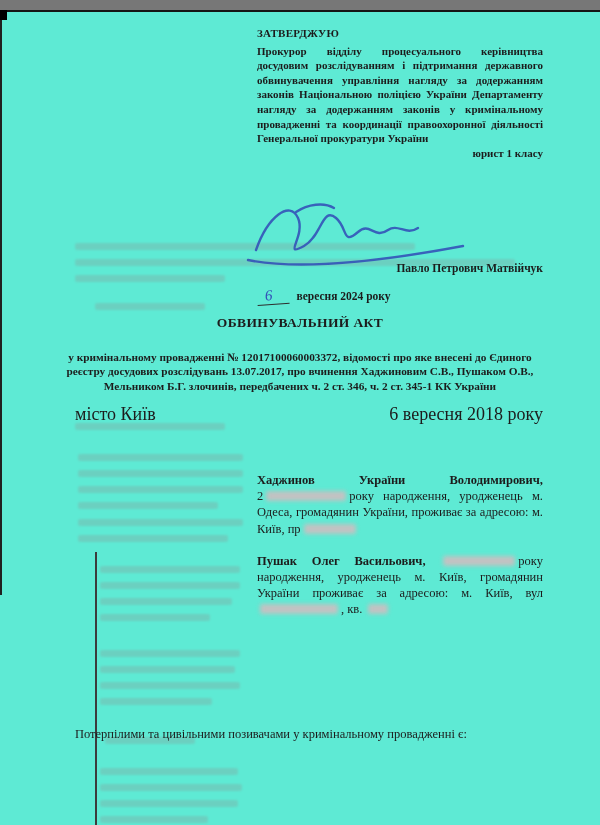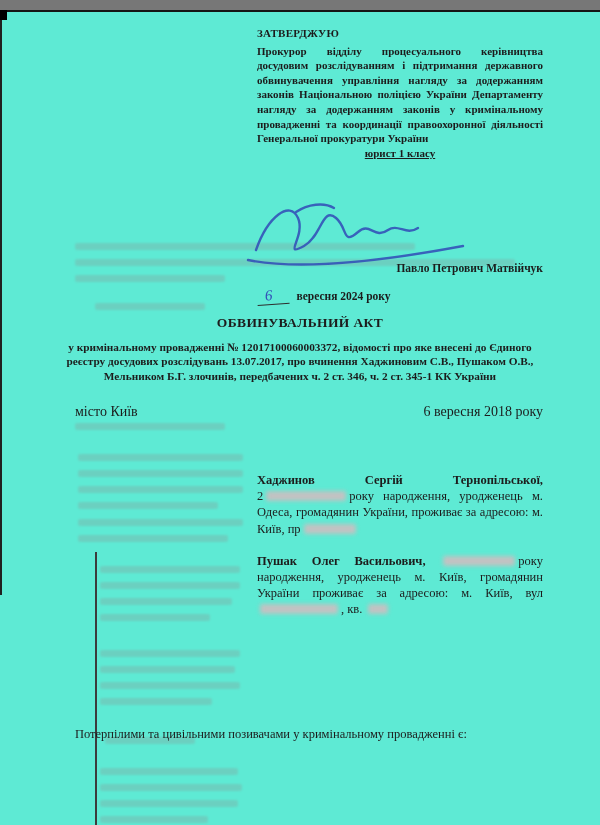--- a/index.html
+++ b/index.html
@@ -14,41 +14,41 @@
   .edge-left { position:absolute; top:0; left:0; width:2px; height:585px; background:#202020; }
   .corner-mark { position:absolute; top:0; left:0; width:7px; height:10px; background:#000; }
   .margin-rule { position:absolute; left:95px; top:542px; width:1.5px; height:283px; background:#3c3c3c; }
 
   
   .bleed { position:absolute; height:7px; background:#8f8f8f; opacity:.28; filter:blur(1.3px); border-radius:2px; }
 
   .approval { position:absolute; left:257px; top:16px; width:286px;
     font-weight:bold; font-size:11px; line-height:14.6px; text-align:justify; }
   .approval .hdr { display:block; margin-bottom:3px; letter-spacing:.3px; }
-  .approval .rank { display:block; text-align:center;text-decoration:underline; }
+  .approval .rank { display:block; text-align:right; }
 
   .signature-wrap { position:absolute; left:238px; top:178px; width:240px; height:92px; }
 
   .signer { position:absolute; left:300px; top:252px; width:243px; text-align:right;
     font-weight:bold; font-size:11.5px; }
 
   .dateline { position:absolute; left:257px; top:277px; font-weight:bold; font-size:11.5px; }
   .dateline .day {
     display:inline-block; color:#3350b8; font-size:15px; font-style:italic;
     font-weight:normal; padding:0 16px 0 8px; border-bottom:1.5px solid #2e2e2e;
     transform:rotate(-4deg); margin-right:8px;
   }
 
   .doc-title { position:absolute; top:305px; left:0; width:100%; text-align:center;
     font-weight:bold; font-size:13.5px; letter-spacing:.4px; }
-  .doc-subtitle { position:absolute; top:330px; left:65px; width:470px; text-align:center;
+  .doc-subtitle { position:absolute; top:340px; left:65px; width:470px; text-align:center;
     font-weight:bold; font-size:11.3px; line-height:14.4px; }
 
   .place-date { position:absolute; top:394px; left:75px; width:468px;
-    display:flex; justify-content:space-between; font-size:14px; }
+    display:flex; justify-content:space-between; font-size:18px; }
 
   .intro { position:absolute; left:75px; width:468px; font-size:12.5px; }
   .intro.accused-intro { top:429px; }
   .intro.victims-intro { top:717px; }
 
   .persons { position:absolute; left:257px; top:462px; width:286px; }
   .person { font-size:12.5px; line-height:16.2px; text-align:justify; margin-bottom:16px; }
   .person .pname { font-weight:bold; }
   .person .pname.full-line { display:block; text-align:justify; text-align-last:justify; }
 
@@ -120,21 +120,21 @@
   <div class="doc-title">ОБВИНУВАЛЬНИЙ АКТ</div>
   <div class="doc-subtitle">у кримінальному провадженні № 12017100060003372, відомості про яке внесені до Єдиного реєстру досудових розслідувань 13.07.2017, про вчинення Хаджиновим С.В., Пушаком О.В., Мельником Б.Г. злочинів, передбачених ч. 2 ст. 346, ч. 2 ст. 345-1 КК України</div>
 
   <div class="place-date">
     <span>місто Київ</span>
     <span>6 вересня 2018 року</span>
   </div>
 
 
   <div class="persons">
-    <p class="person"><span class="pname full-line">Хаджинов Сергій Тернопільської,</span><span>2</span><span class="redact w80"></span><span>року народження, уродженець м. Одеса, громадянин України, проживає за адресою: м. Київ, пр</span><span class="redact w52"></span></p>
+    <p class="person"><span class="pname full-line">Хаджинов України Володимирович,</span><span>2</span><span class="redact w80"></span><span>року народження, уродженець м. Одеса, громадянин України, проживає за адресою: м. Київ, пр</span><span class="redact w52"></span></p>
 
     <p class="person"><span class="pname">Пушак Олег Васильович,</span> <span class="redact w72"></span><span>року народження, уродженець м. Київ, громадянин України проживає за адресою: м. Київ, вул</span><span class="redact w78"></span><span>, кв.</span> <span class="redact w20"></span></p>
 
   </div>
 
   <div class="intro victims-intro">Потерпілими та цивільними позивачами у кримінальному провадженні є:</div>
 
 
 </div>
 

